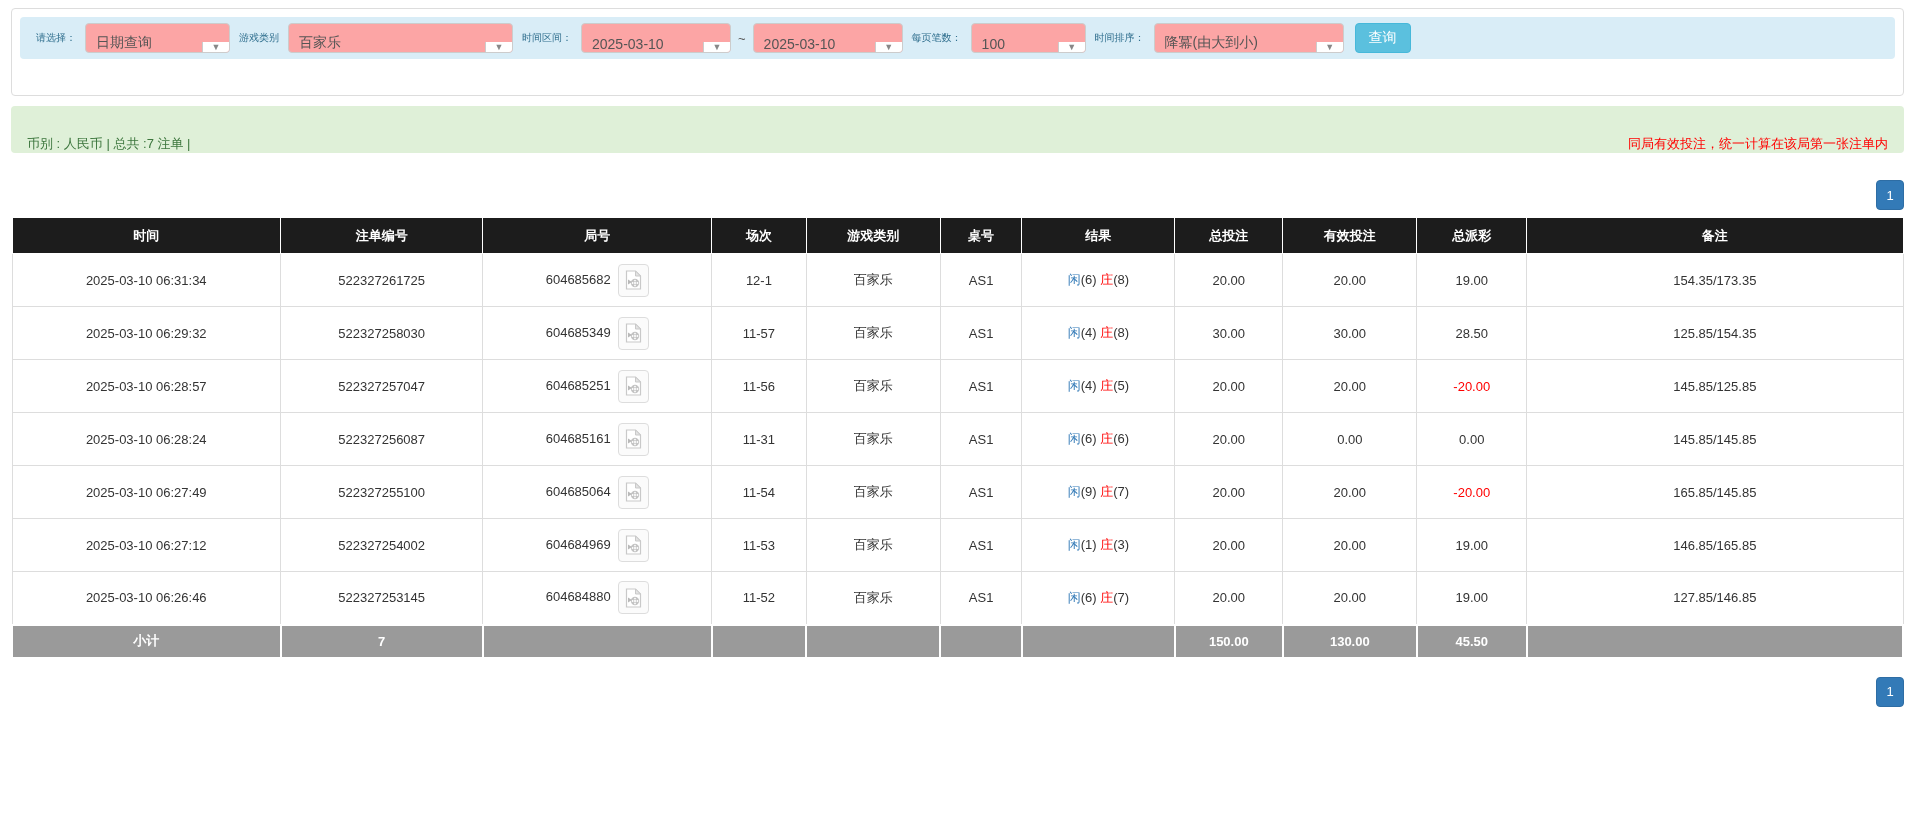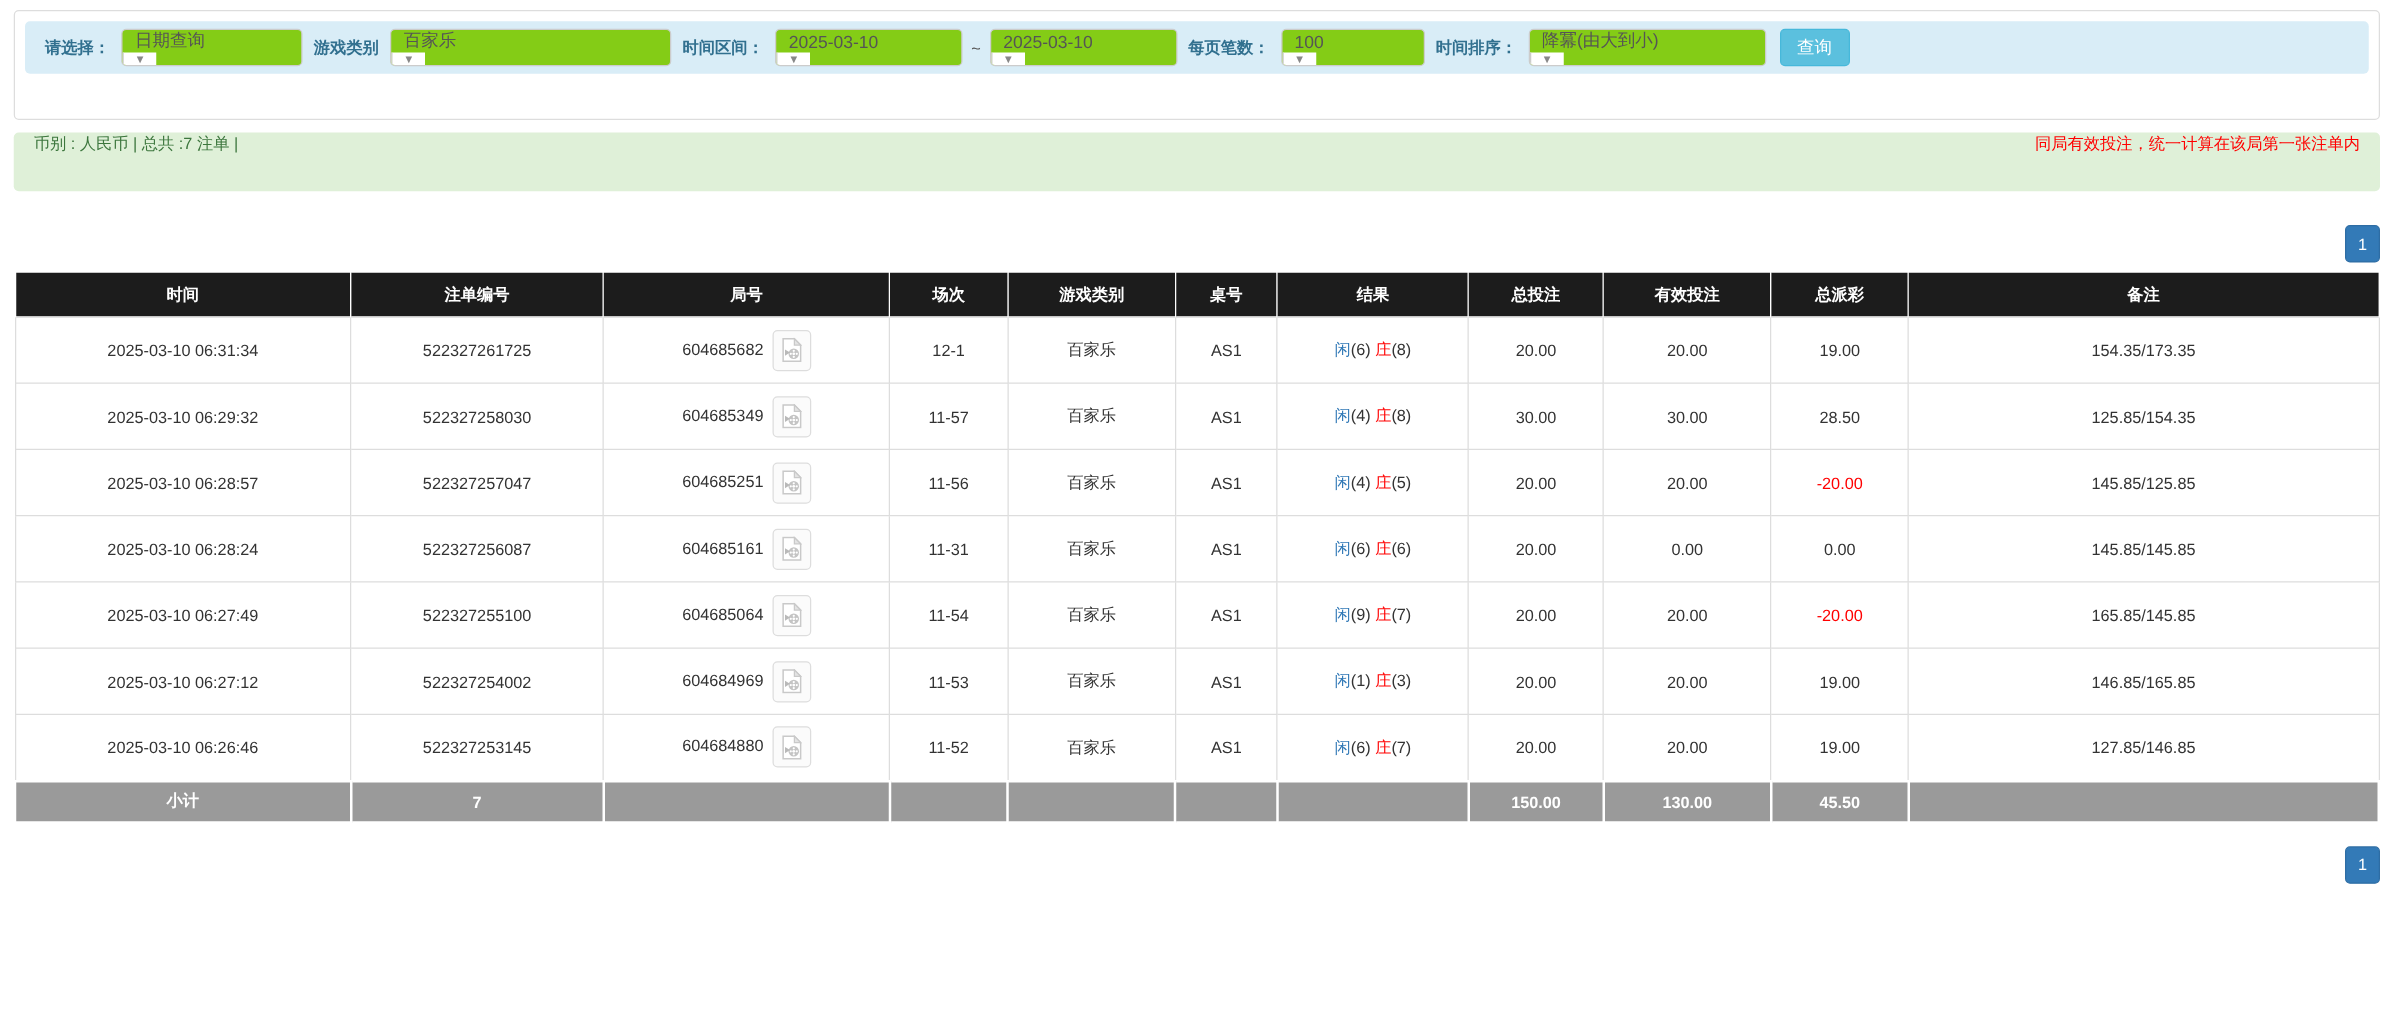--- a/index.html
+++ b/index.html
@@ -23,42 +23,42 @@
   }
   .page{padding:8px 11px;}
   .page-title{font-size:20px;font-weight:normal;color:#333;margin:8px 0 13px 2px;}
 
   
   .filter-panel{border:1px solid #ddd;border-radius:4px;background:#fff;padding:8px 8px 36px 8px;}
   .filter-bar{
     background:var(--blue-bg);border-radius:4px;height:42px;
     display:flex;align-items:center;gap:9px;padding:0 10px 0 16px;
   }
-  .f-label{font-size:13px;font-weight:bold;color:var(--label-blue);white-space:nowrap;}
+  .f-label{font-size:10px;font-weight:normal;color:var(--label-blue);white-space:nowrap;}
   .combo{
-    display:flex;align-items:flex-start;background:#84cc16;border:1px solid #ccc;border-radius:4px;
-    height:30px;overflow:hidden;cursor:pointer;flex-direction:column;
+    display:flex;align-items:flex-end;background:#fca5a5;border:1px solid #ccc;border-radius:4px;
+    height:30px;overflow:hidden;cursor:pointer;
   }
   .combo-value{flex:1;display:flex;align-items:center;padding:0 10px;font-size:14px;color:#555;white-space:nowrap;overflow:hidden;}
   .combo-arrow{
     width:27px;display:flex;align-items:center;justify-content:center;
     border-left:1px solid #ccc;background:#fff;color:#888;font-size:9px;
   }
   .w145{width:145px}.w225{width:225px}.w150{width:150px}.w115{width:115px}.w190{width:190px}
   .tilde{font-size:13px;color:#555;margin:0 -2px;}
   .search-btn{
     background:var(--info-btn);border:1px solid var(--info-btn-border);color:#fff;
     border-radius:4px;height:30px;padding:0 13px;font-size:14px;cursor:pointer;margin-left:2px;
     font-family:Liberation Serif, serif;
   }
 
   
   .summary-bar{
     margin-top:10px;background:var(--green-bg);border-radius:4px;height:47px;
-    display:flex;align-items:flex-start;justify-content:space-between;padding:0 16px;font-size:13px;
+    display:flex;align-items:flex-end;justify-content:space-between;padding:0 16px;font-size:13px;
   }
   .summary-left{color:var(--green-text);}
   .summary-right{color:var(--red);}
 
   
   .pagination{display:flex;justify-content:flex-end;}
   .pagination.top{margin:27px 0 7px;}
   .pagination.bottom{margin:18px 0 0;}
   .page-btn{
     background:var(--accent-blue);border:1px solid #2e6da4;color:#fff;border-radius:4px;

